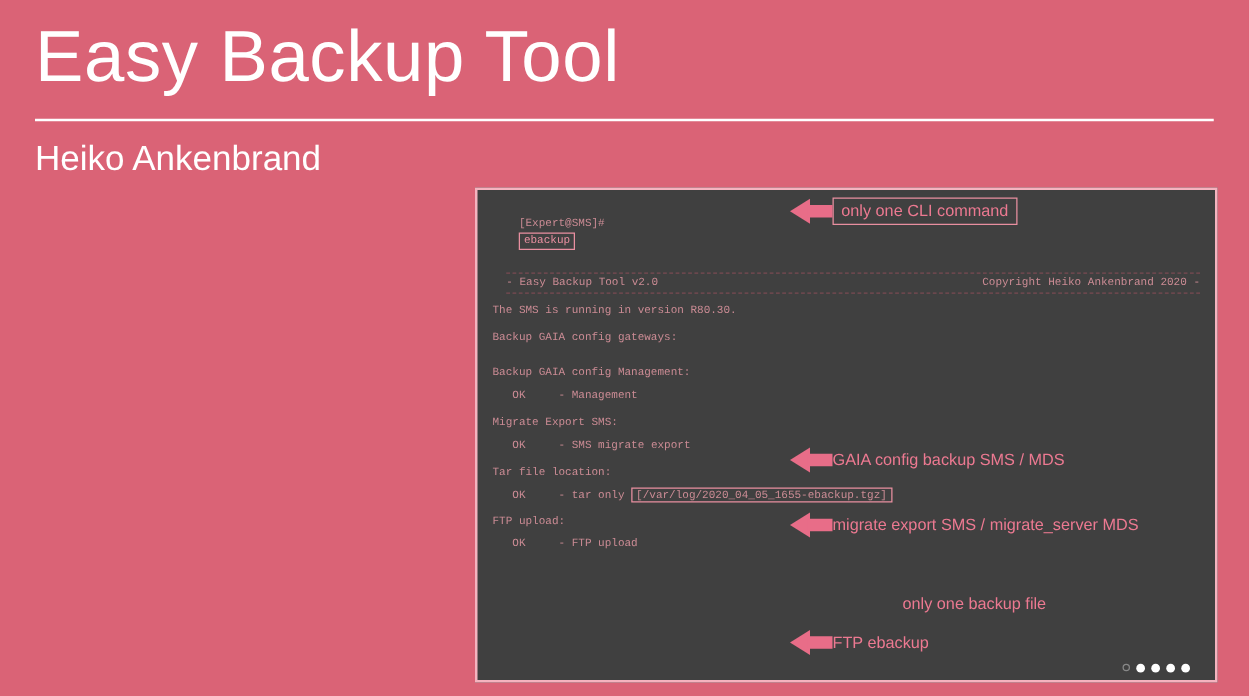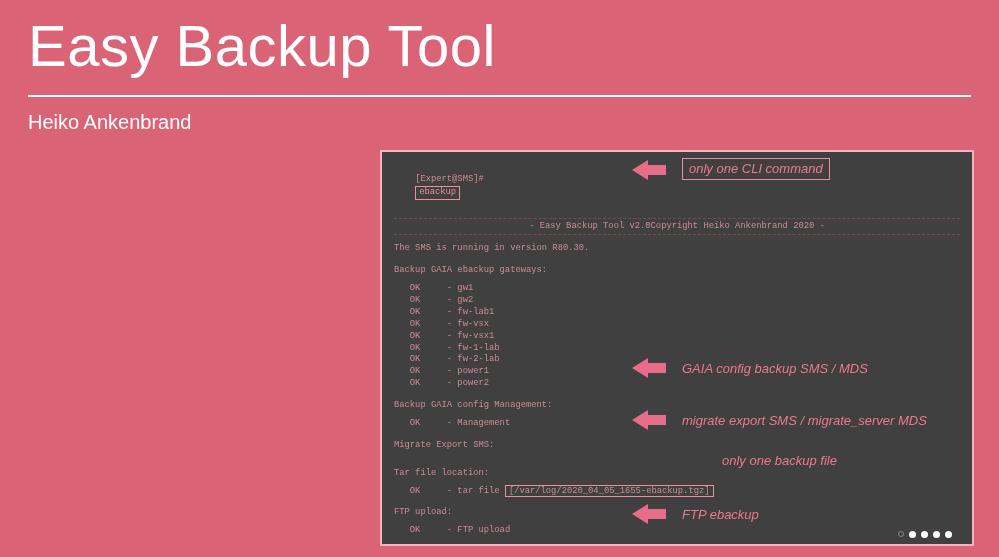--- a/index.html
+++ b/index.html
@@ -15,21 +15,21 @@
     font-weight: 300;
     padding: 12px 0 10px 28px;
     letter-spacing: 0.5px;
   }
   .hr {
     height: 2px;
     background: #fff;
     margin: 6px 28px 0 28px;
   }
   .author {
-    font-size: 20px;
+    font-size: 28px;
     font-weight: 300;
     padding: 14px 0 0 28px;
   }
   .term-wrap {
     position: absolute;
     left: 380px;
     top: 150px;
     width: 594px;
     height: 396px;
     border: 2px solid #f5b3bf;
@@ -45,33 +45,32 @@
   .box {
     display: inline-block;
     border: 1px solid #e98fa0;
     padding: 0 3px;
     color: #e98fa0;
   }
   .header-row {
     border-top: 1px dashed #7a4a52;
     border-bottom: 1px dashed #7a4a52;
     padding: 2px 0;
-    margin: 6px 0 8px 0;
+    margin: 6px 0 8px 11px;
     display: flex;
-    justify-content: center;
+    justify-content: space-between;
   }
   .spacer-sm { height: 6px; }
   .spacer-md { height: 10px; }
   .note {
     position: absolute;
     display: flex;
-    align-items: flex-end;
-    gap: 16px;
+    align-items: center;
+    gap: 0;
     white-space: nowrap;
-    font-style: italic;
   }
   .arrow {
     width: 34px;
     height: 20px;
     position: relative;
     flex: 0 0 34px;
   }
   .arrow .shaft {
     position: absolute;
     right: 0;
@@ -139,47 +138,37 @@
   </div>
 
   <div class="header-row">
     <span>- Easy Backup Tool v2.0</span>
     <span>Copyright Heiko Ankenbrand 2020 -</span>
   </div>
 
   <div class="line">The SMS is running in version R80.30.</div>
   <div class="spacer-md"></div>
 
-  <div class="line">Backup GAIA ebackup gateways:</div>
-  <div class="spacer-sm"></div>
-  <div id="gw-list">
-      <div class="line">   OK     - gw1</div>
-      <div class="line">   OK     - gw2</div>
-      <div class="line">   OK     - fw-lab1</div>
-      <div class="line">   OK     - fw-vsx</div>
-      <div class="line">   OK     - fw-vsx1</div>
-      <div class="line">   OK     - fw-1-lab</div>
-      <div class="line">   OK     - fw-2-lab</div>
-      <div class="line">   OK     - power1</div>
-      <div class="line">   OK     - power2</div>
-    </div>
+  <div class="line">Backup GAIA config gateways:</div>
+  <div class="spacer-sm"></div>
   <div class="spacer-md"></div>
 
   <div class="line">Backup GAIA config Management:</div>
   <div class="spacer-sm"></div>
   <div class="line">   <span>OK</span>     <span>- Management</span></div>
   <div class="spacer-md"></div>
 
   <div class="line">Migrate Export SMS:</div>
   <div class="spacer-sm"></div>
+  <div class="line">   <span>OK</span>     <span>- SMS migrate export</span></div>
   <div class="spacer-md"></div>
 
   <div class="line">Tar file location:</div>
   <div class="spacer-sm"></div>
-  <div class="line">   <span>OK</span>     <span>- tar file </span><span class="file-box">[/var/log/2020_04_05_1655-ebackup.tgz]</span></div>
+  <div class="line">   <span>OK</span>     <span>- tar only </span><span class="file-box">[/var/log/2020_04_05_1655-ebackup.tgz]</span></div>
   <div class="spacer-md"></div>
 
   <div class="line">FTP upload:</div>
   <div class="spacer-sm"></div>
   <div class="line">   <span>OK</span>     <span>- FTP upload</span></div>
 
   <div class="note note-boxed" style="left:250px; top:6px;">
     <div class="arrow">
         <div class="head"></div>
         <div class="shaft"></div>
@@ -197,21 +186,21 @@
   </div>
 
   <div class="note" style="left:250px; top:258px;">
     <div class="arrow">
         <div class="head"></div>
         <div class="shaft"></div>
       </div>
     <span class="note-label">migrate export SMS  / migrate_server MDS</span>
   </div>
 
-  <div class="note" style="left:340px; top:300px;">
+  <div class="note" style="left:340px; top:322px;">
     <span class="note-label">only one backup file</span>
   </div>
 
   <div class="note" style="left:250px; top:352px;">
     <div class="arrow">
         <div class="head"></div>
         <div class="shaft"></div>
       </div>
     <span class="note-label">FTP ebackup</span>
   </div>

